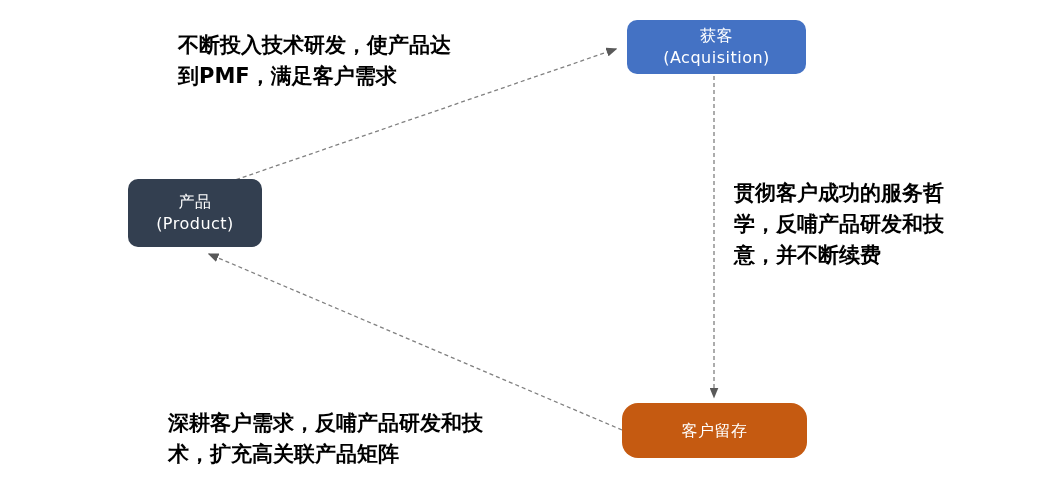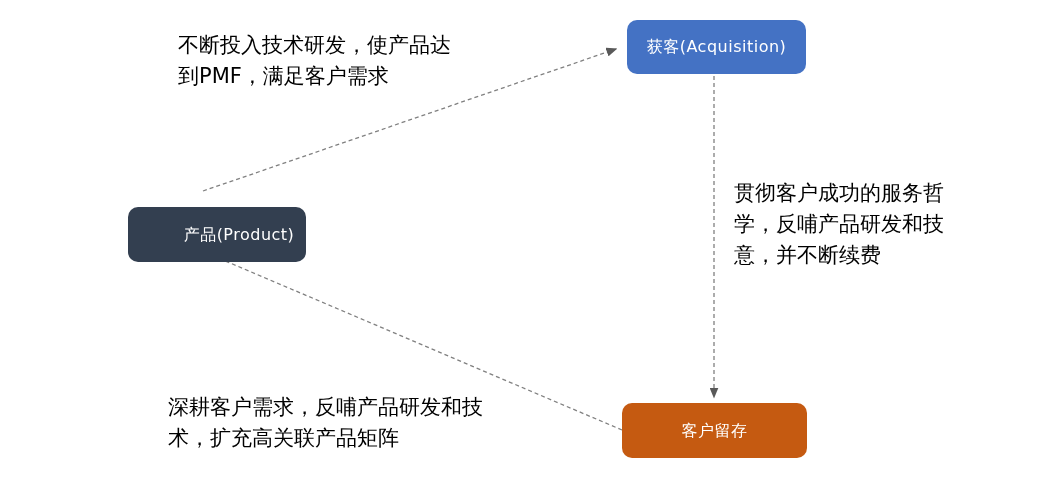--- a/index.html
+++ b/index.html
@@ -20,41 +20,42 @@
     left: 0;
     top: 0;
     width: 1056px;
     height: 480px;
   }
   .node {
     position: absolute;
     border-radius: 10px;
     color: #ffffff;
     display: flex;
-    flex-direction: row;
+    flex-direction: column;
     align-items: center;
     justify-content: center;
     text-align: center;
     font-size: 16px;
     line-height: 22px;
     letter-spacing: 0.5px;
   }
   .node-acquisition { left: 627px; top: 20px;  width: 179px; height: 54px; }
-  .node-product     { left: 128px; top: 207px; width: 134px; height: 55px; padding-left: 44px; }
-  .node-retention   { left: 622px; top: 403px; width: 185px; height: 55px; }
+  .node-product     { left: 128px; top: 179px; width: 134px; height: 68px; }
+  .node-retention   { left: 622px; top: 403px; width: 185px; height: 55px; border-radius: 16px; }
   .annotation {
     position: absolute;
     color: #000000;
     font-size: 21px;
     line-height: 31px;
     white-space: pre-line;
+    font-weight: bold;
   }
   .annotation-top    { left: 178px; top: 30px;  width: 330px; }
   .annotation-right  { left: 734px; top: 178px; width: 240px; }
-  .annotation-bottom { left: 168px; top: 392px; width: 360px; }
+  .annotation-bottom { left: 168px; top: 408px; width: 360px; }
 </style>
 </head>
 <body>
 
 <div class="canvas">
 
   <svg class="arrows-layer" viewBox="0 0 1056 480" xmlns="http://www.w3.org/2000/svg">
     <defs>
       <marker id="arrowhead" markerWidth="11" markerHeight="9" refX="9.5" refY="4.5" orient="auto" markerUnits="userSpaceOnUse">
         <path d="M0,0 L11,4.5 L0,9 Z" fill="#595959"></path>

